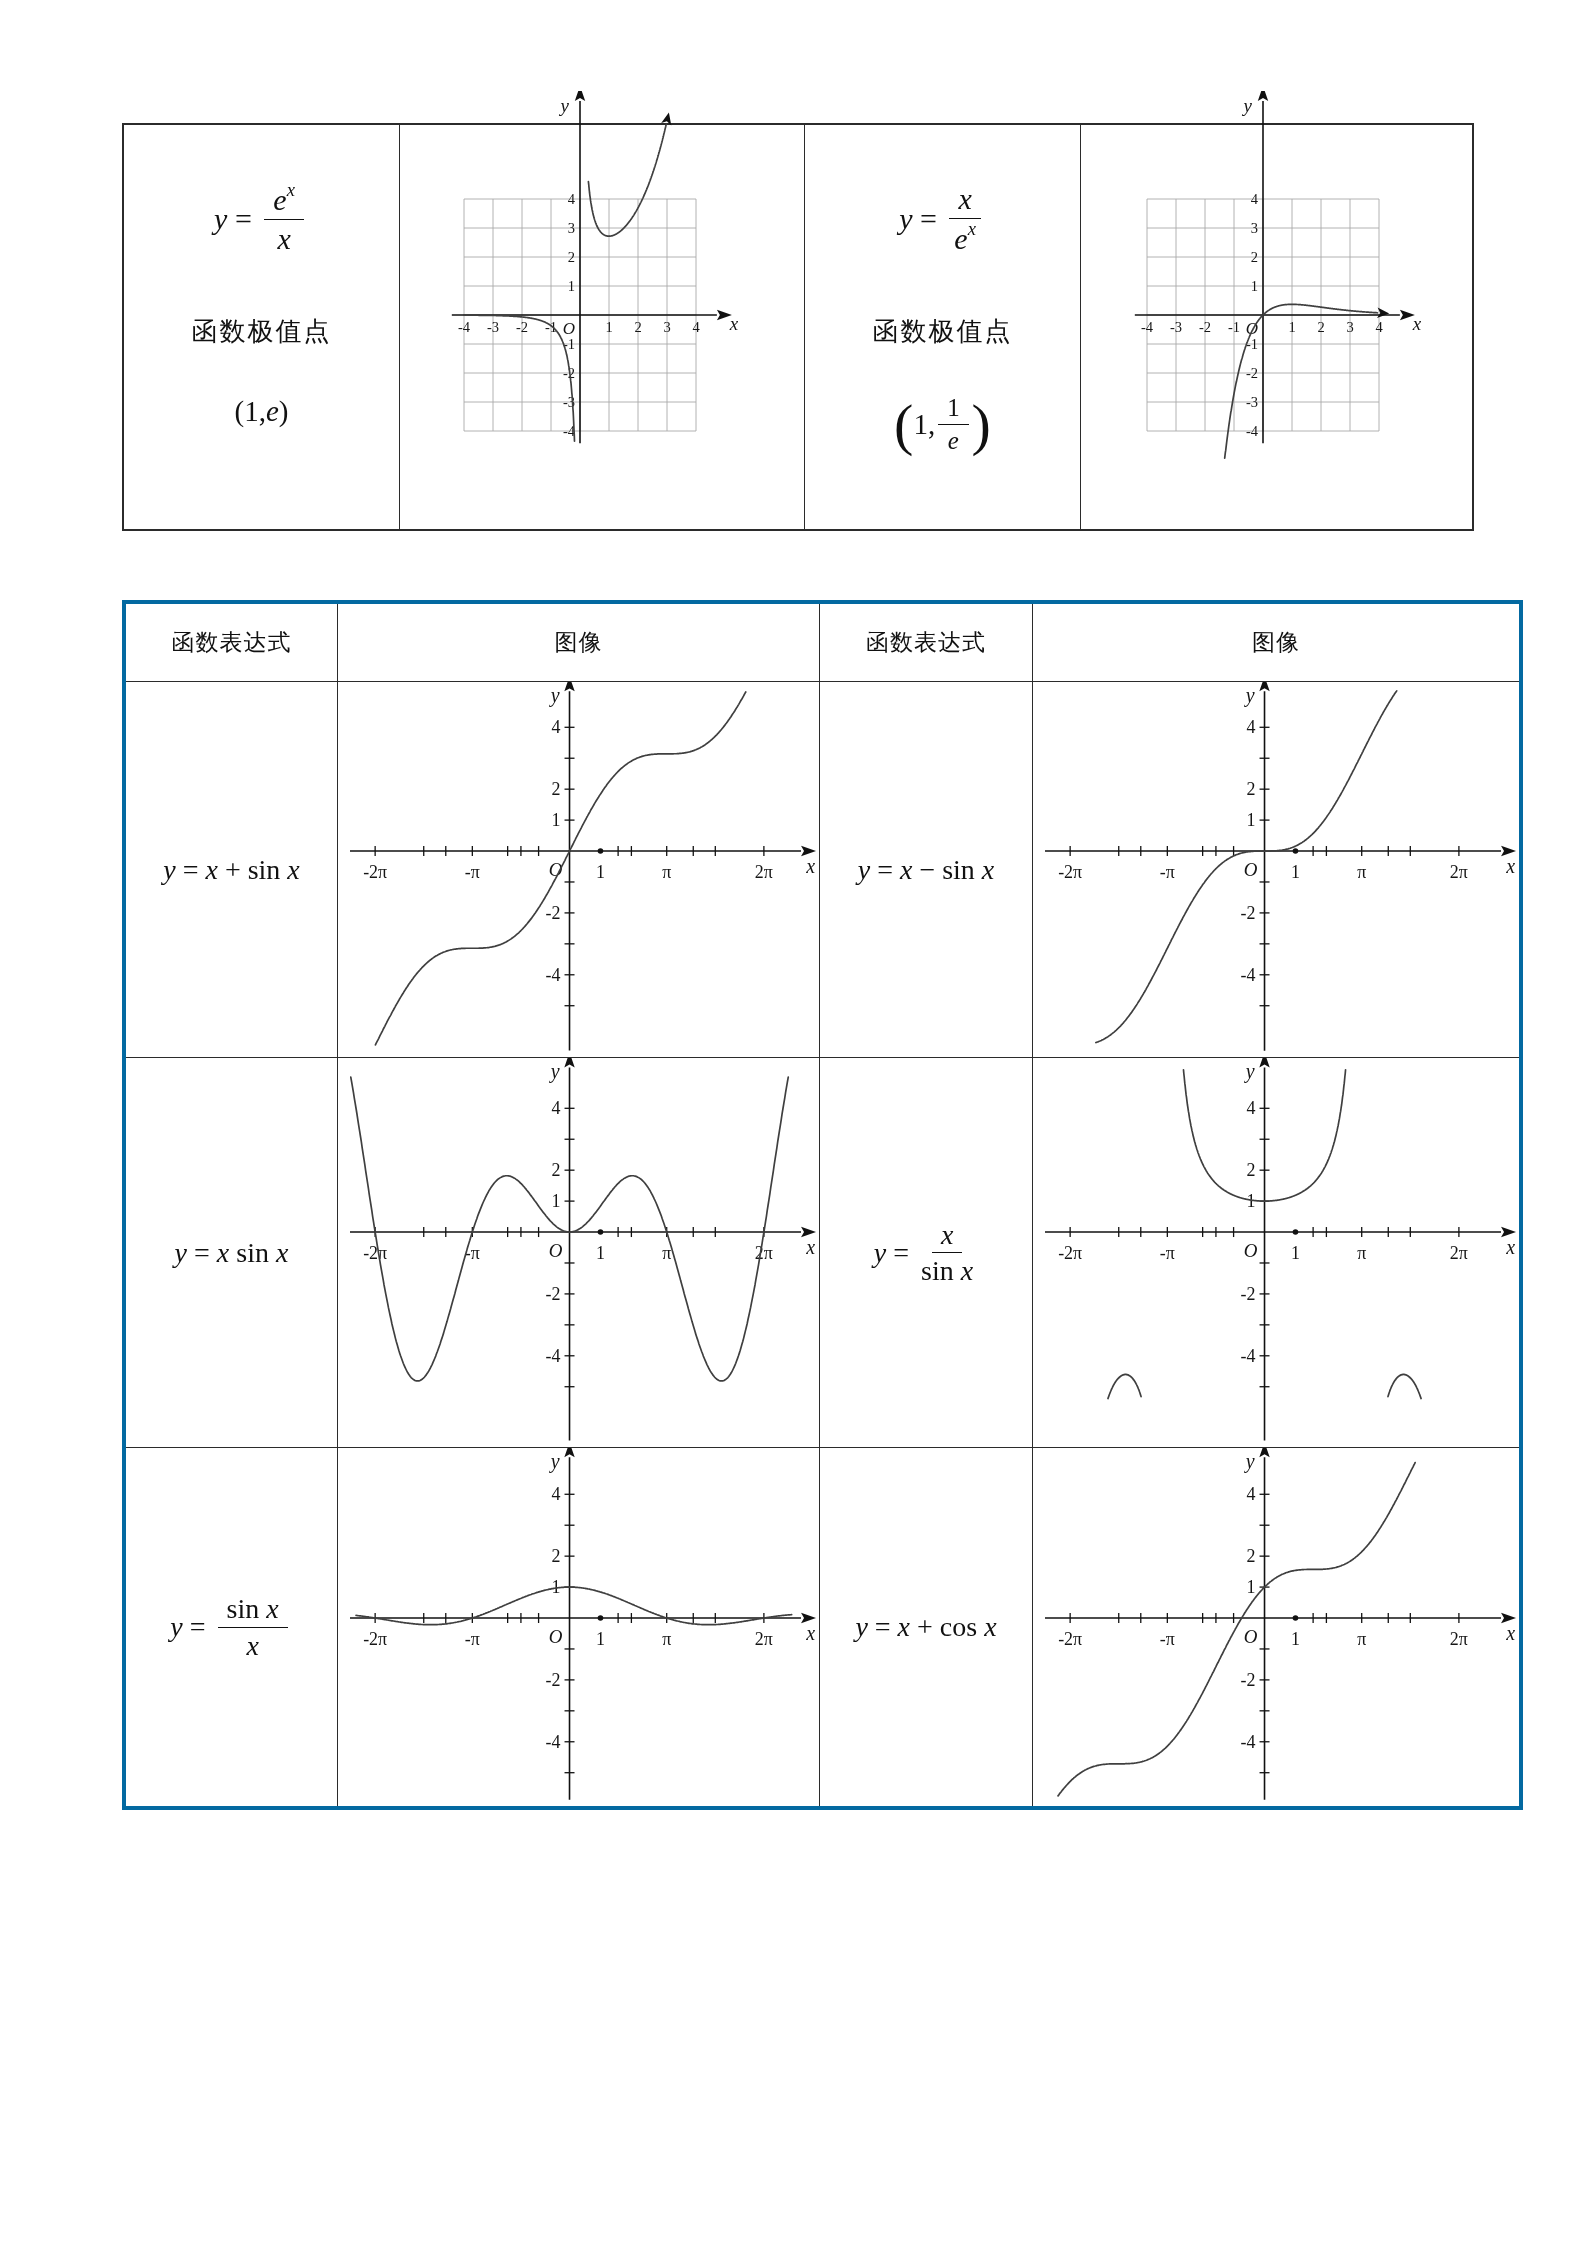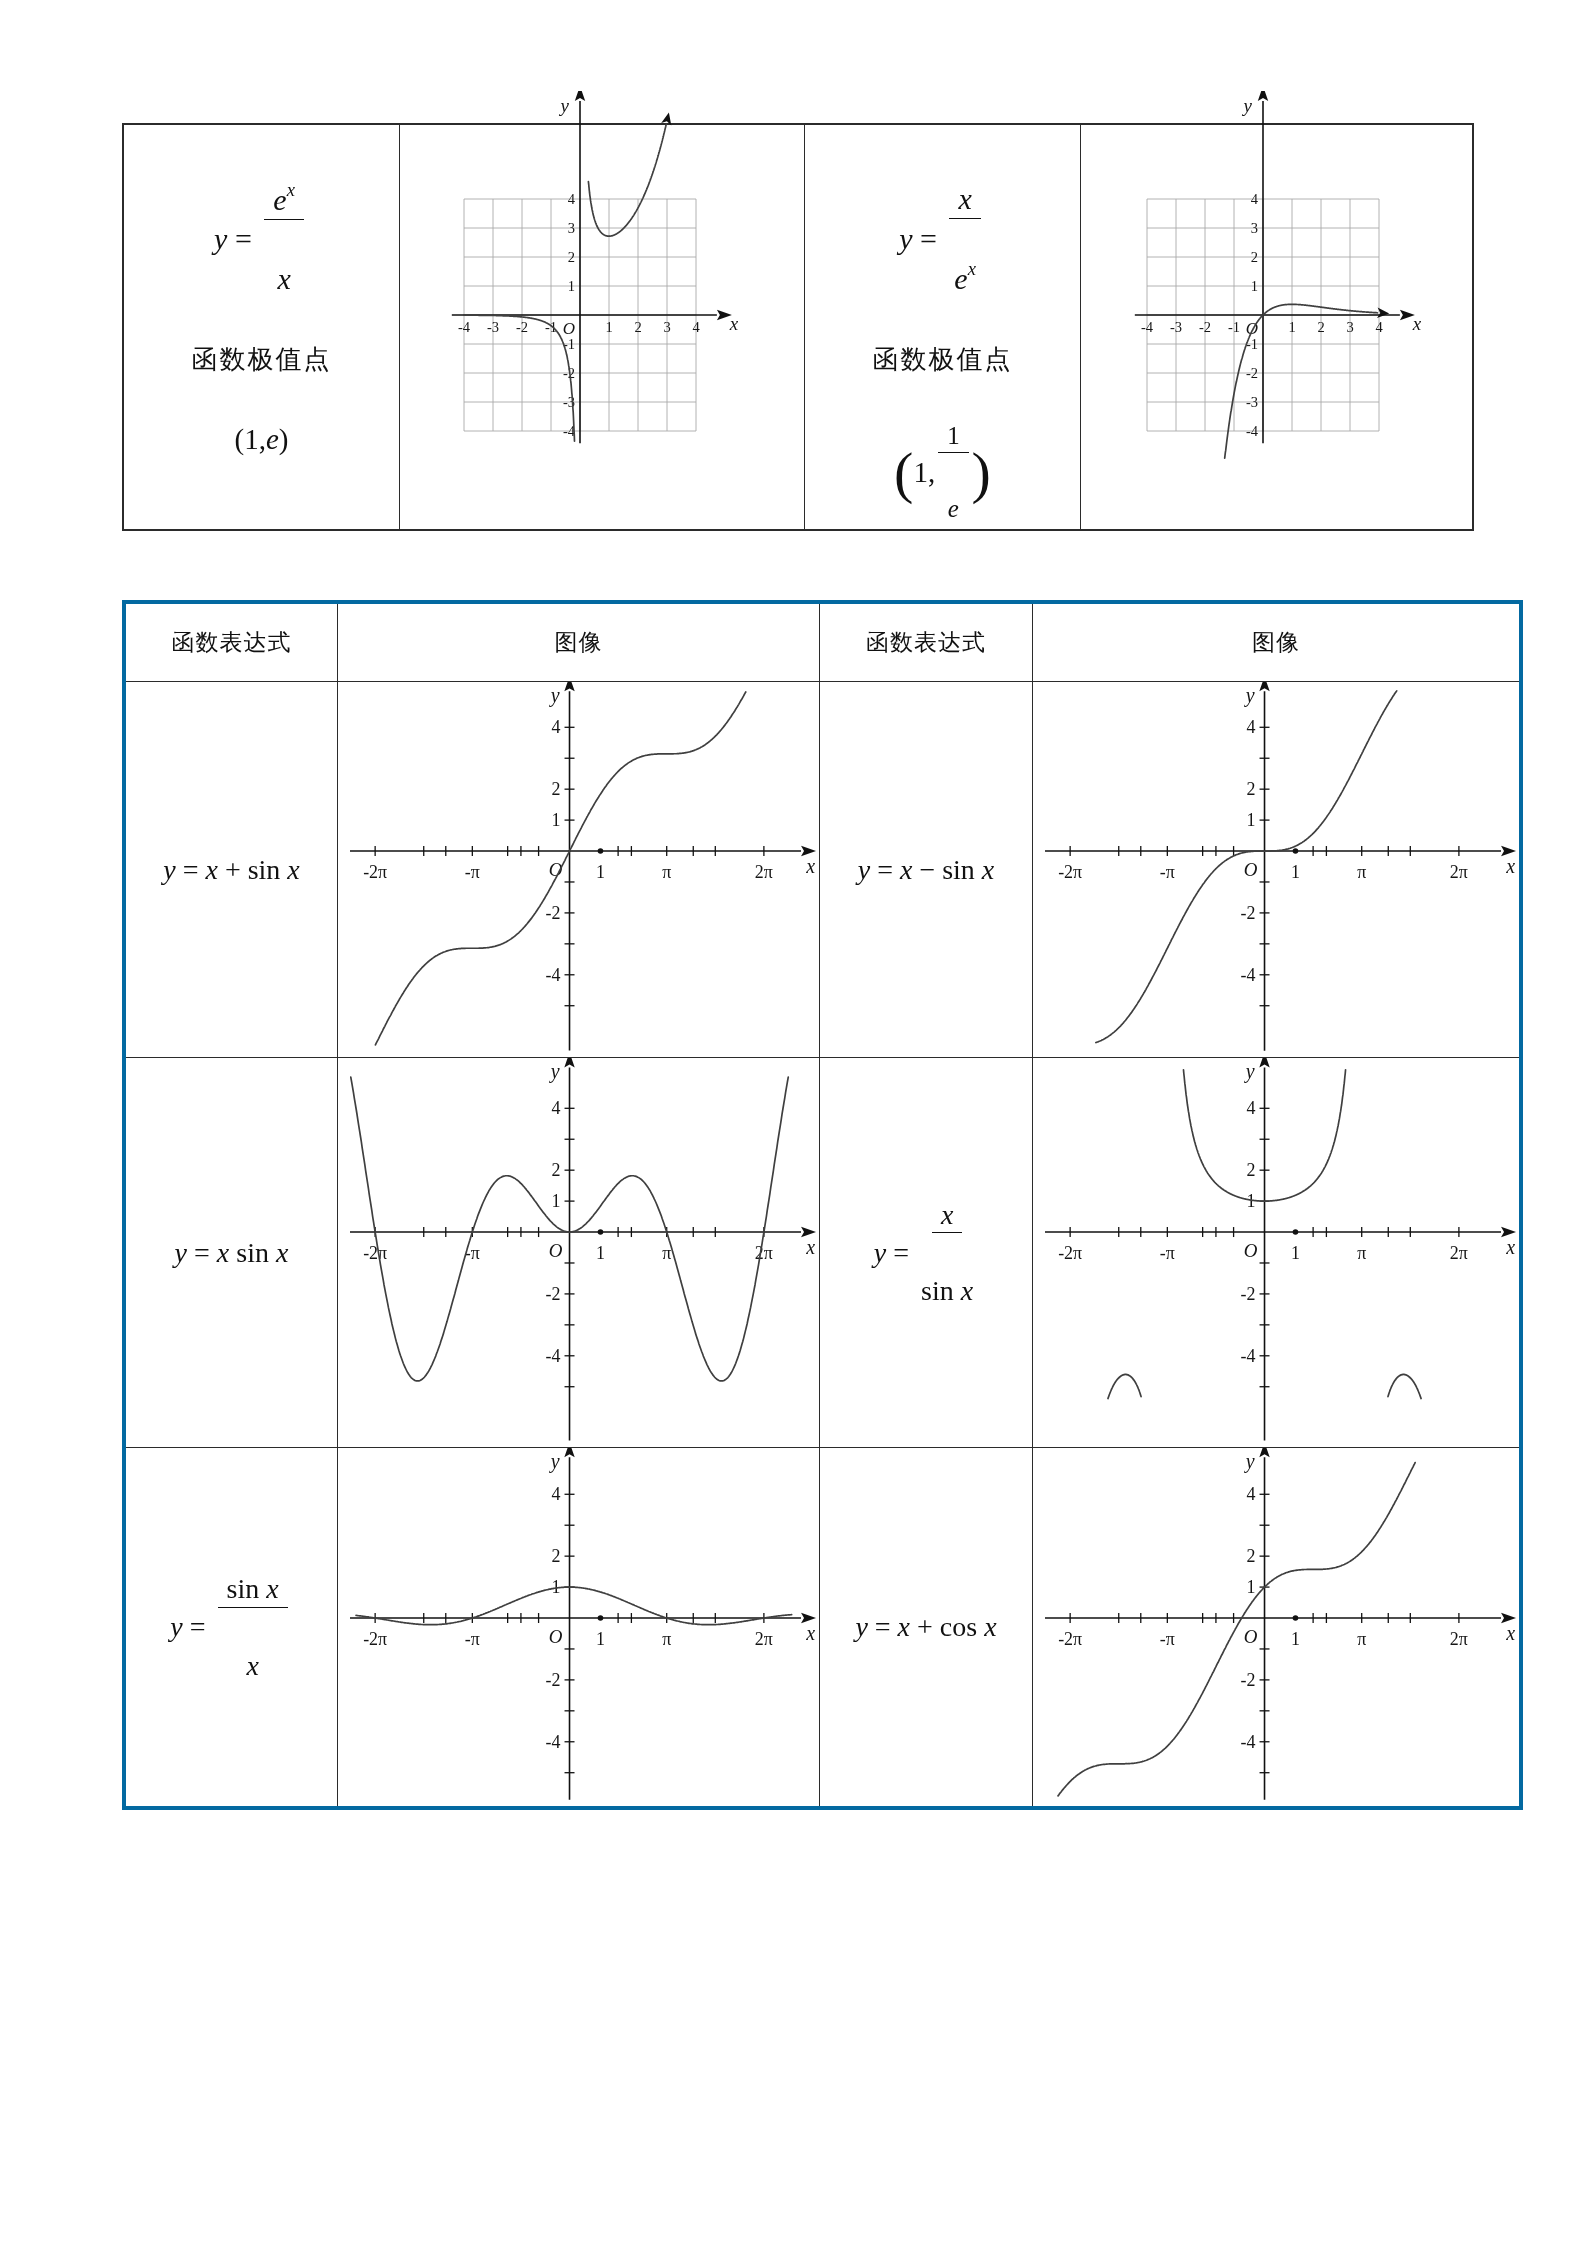--- a/index.html
+++ b/index.html
@@ -29,25 +29,25 @@
   #bottom-table > div:nth-child(-n+4){border-top:none;}
   .gcell{padding:0;}
   .gcell svg{display:block;}
   .tcell-graph svg{position:absolute;top:-34px;left:0;}
   
   .info-cell{display:flex;flex-direction:column;align-items:center;padding-top:58px;}
   .formula{font-size:30px;display:flex;align-items:center;justify-content:center;white-space:pre;}
   .it{font-style:italic;}
   .rm{font-style:normal;}
   .formula sup{font-size:0.62em;font-style:italic;position:relative;top:-0.15em;}
-  .frac{display:inline-flex;flex-direction:column;align-items:center;vertical-align:middle;margin:0 5px;gap:40px;}
+  .frac{display:inline-flex;flex-direction:column;align-items:center;vertical-align:middle;margin:0 5px;}
   .fnum{display:block;padding:0 9px 3px;border-bottom:1.7px solid #111;line-height:1.05;}
   .fden{display:block;padding-top:3px;line-height:1.05;}
   .bigp{font-size:2.0em;font-weight:300;font-style:normal;line-height:0.9;}
-  .cn-label{margin-top:48px;font-size:26px;letter-spacing:2px;}
+  .cn-label{margin-top:60px;font-size:26px;letter-spacing:2px;}
   .point{margin-top:46px;font-size:29px;display:flex;align-items:center;}
   .point .frac{font-size:0.86em;margin:0 3px;}
   .header-cell{font-size:23px;letter-spacing:1px;}
   .expr-cell .formula{font-size:28px;}
 </style>
 </head>
 <body>
 
 <div id="top-table">
   <div class="info-cell">

